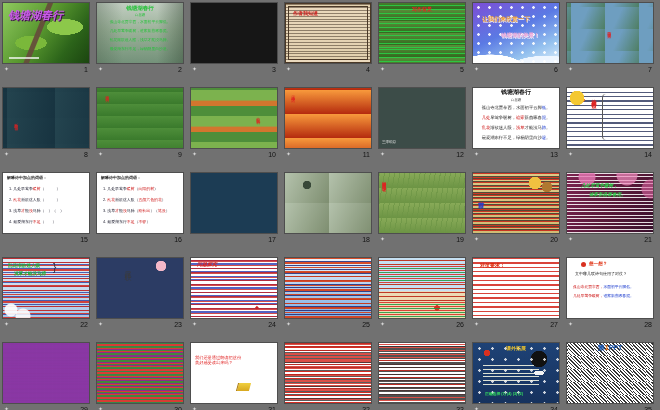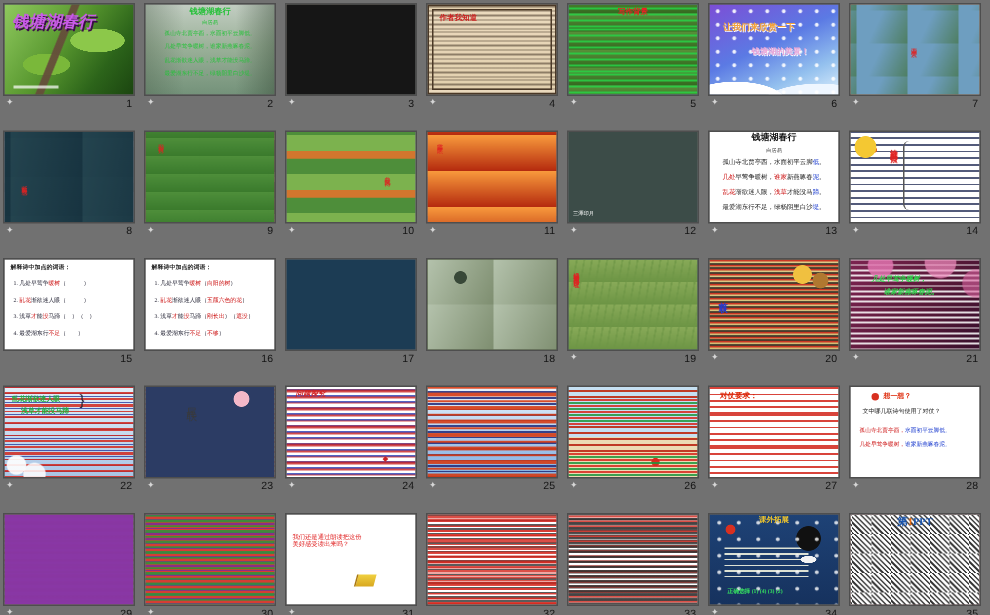--- a/index.html
+++ b/index.html
@@ -3,21 +3,21 @@
 <meta charset="utf-8">
 <style>
   html,body{margin:0;padding:0;}
   body{width:660px;height:410px;overflow:hidden;background:#717171;font-family:"Liberation Sans",sans-serif;}
   #grid{display:flex;flex-wrap:wrap;column-gap:8px;row-gap:13px;padding:3px 0 0 3px;box-sizing:border-box;width:660px;height:410px;align-content:flex-start;}
   .cell{width:86px;flex:none;}
   .thumb{position:relative;width:86px;height:60px;background:#fff;overflow:hidden;outline:1px solid #4e4e4e;background-repeat:no-repeat;}
   .foot{display:flex;align-items:center;height:12px;padding:0 1px;}
   .num{margin-left:auto;font-size:7px;color:#141414;}
   .marker{font-size:6px;color:#d6d6d6;line-height:1;}
-  .tx{position:absolute;line-height:1.2;white-space:nowrap;font-family:Liberation Serif, serif;}
+  .tx{position:absolute;line-height:1.2;white-space:nowrap;font-family:Liberation Sans, sans-serif;}
   
   .s7 .x1,.s8 .x1,.s9 .x1,.s10 .x1,.s11 .x1,.s14 .x1,.s19 .x1,.s20 .x1,.s23 .x1{writing-mode:vertical-rl;letter-spacing:1px;}
 
   
   .s1{background:
     linear-gradient(112deg,rgba(0,0,0,0) 40%,rgba(101,78,58,.95) 41% 45%,rgba(0,0,0,0) 46%),
     radial-gradient(ellipse 30px 13px at 62px 24px,#8cc84a 60%,rgba(0,0,0,0) 61%),
     radial-gradient(ellipse 26px 12px at 28px 40px,#7ab83a 60%,rgba(0,0,0,0) 61%),
     linear-gradient(125deg,#8fc95e,#57962e 45%,#2c641a 75%,#1b4510);}
   .s1 .x1{left:5px;top:6px;font-size:11px;font-weight:bold;font-style:italic;color:#c95ae8;text-shadow:1px 1px 0 #3a0a4a;}

